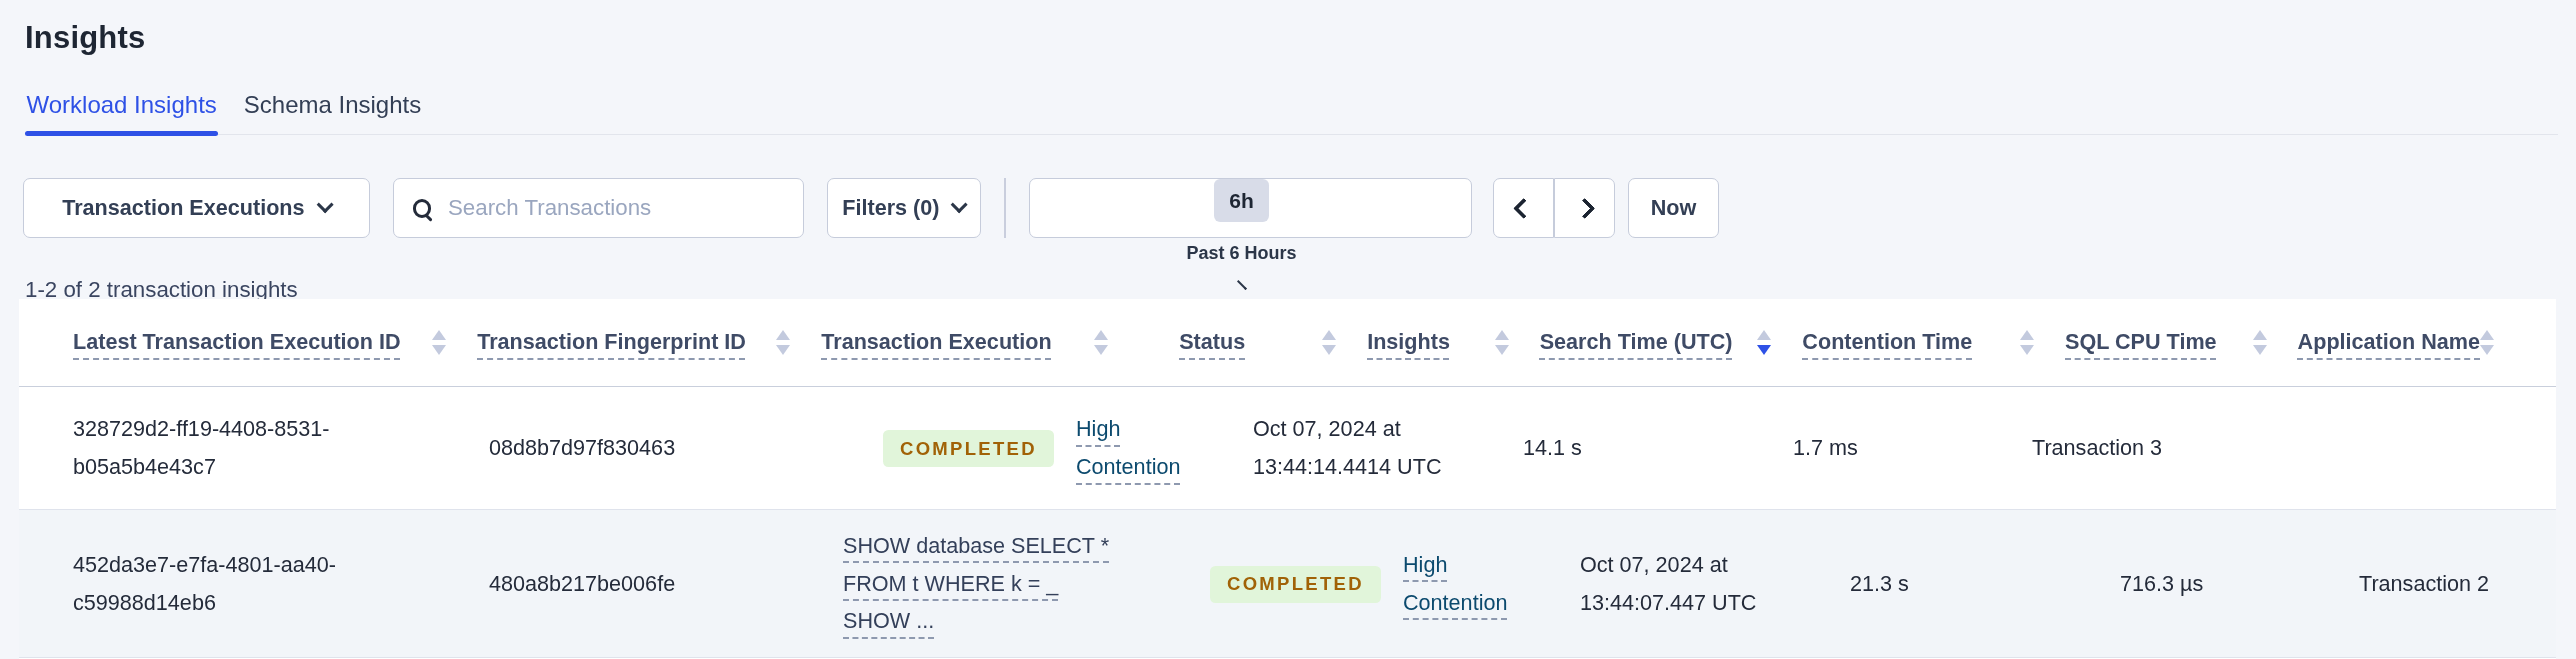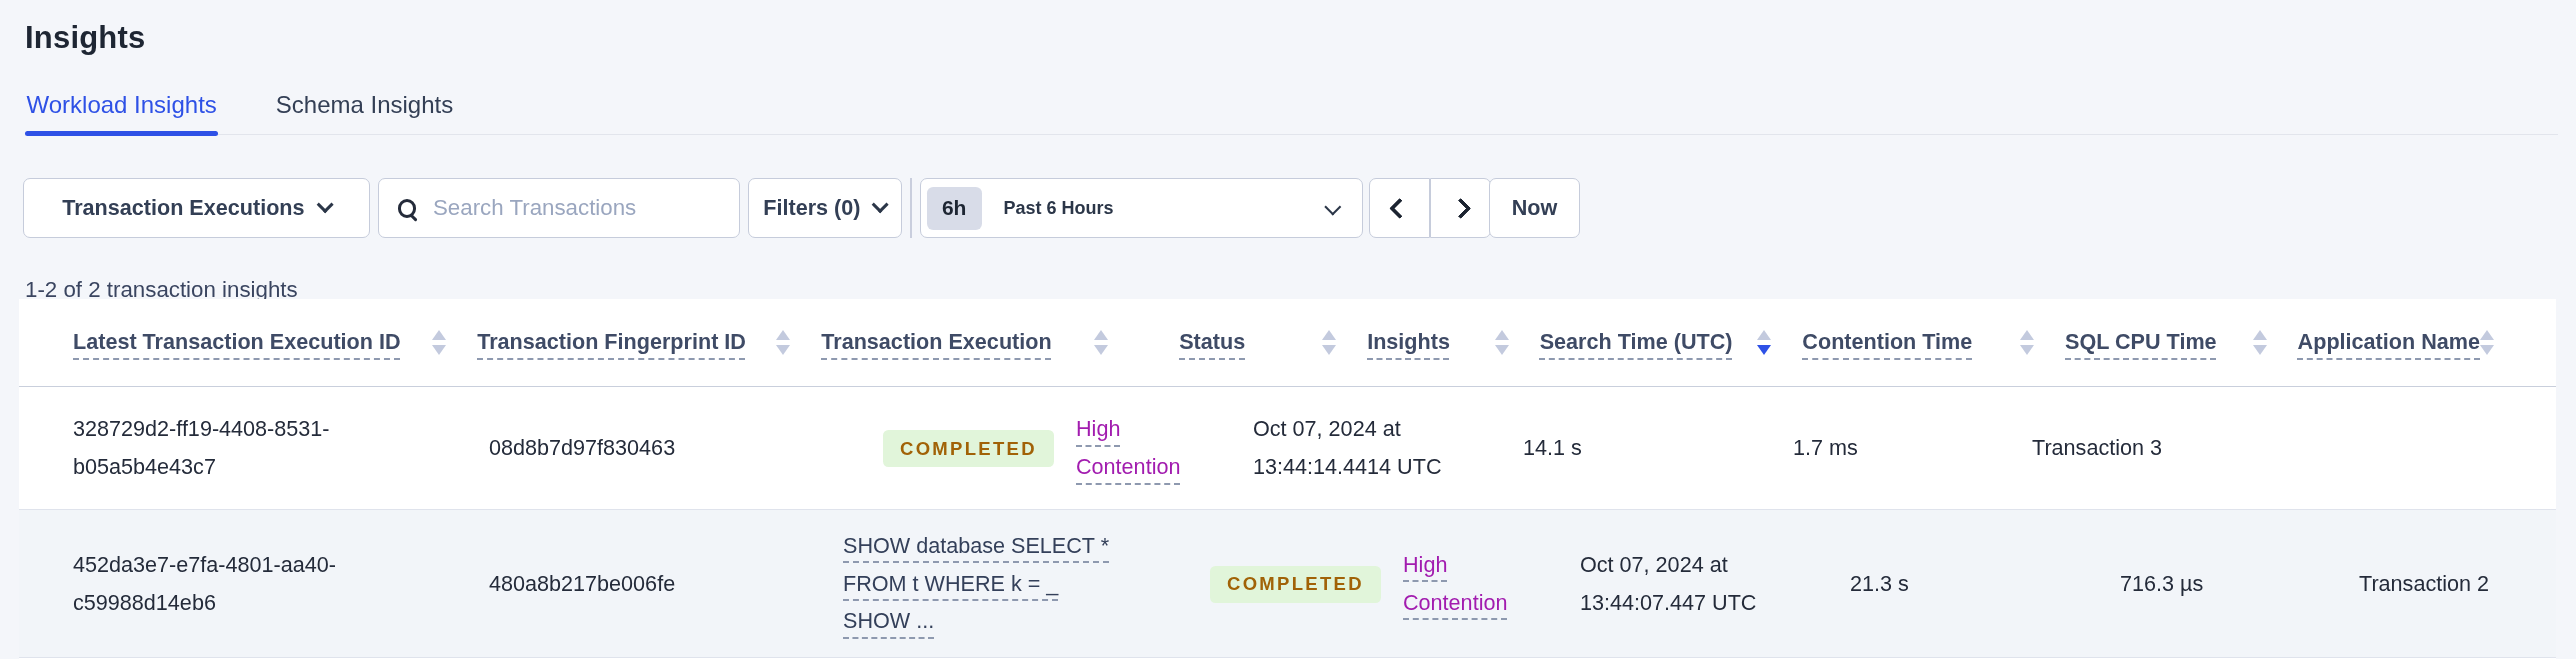--- a/index.html
+++ b/index.html
@@ -13,56 +13,56 @@
   .page { padding:0 0 0 0; width:2576px; height:659px; position:relative; }
 
   
   .page-title {
     font-size:31px; font-weight:700; color:#1e2633;
     padding:20px 0 0 25px; letter-spacing:0.2px;
   }
 
   
   .tabbar {
-    display:flex; gap:56px; align-items:flex-end;
+    display:flex; gap:24px; align-items:flex-end;
     margin:35px 18.5px 0 25px;
     border-bottom:1.5px solid #e2e5ec;
   }
   .tab {
     position:relative; font-size:24px; padding:0 1.5px 15.4px 1.5px;
     color:#333f55; cursor:pointer; white-space:nowrap;
   }
   .tab.active { color:#2e51e6; font-weight:400; }
   .tab.active::after {
     content:""; position:absolute; left:0; right:0; bottom:-1.5px;
     height:5.4px; background:#2e51e6; border-radius:3.1px;
   }
 
   
   .controls {
-    display:flex; align-items:flex-start; gap:8px;
+    display:flex; align-items:flex-start; gap:23px;
     margin:43px 0 0 23px; height:60px;
   }
   .btn {
     display:flex; align-items:center; justify-content:center; gap:14px;
     height:60px; background:#ffffff; border:1.5px solid #c6ccdb;
     border-radius:7px; color:#333f55; font-weight:700; font-size:21.6px;
     cursor:pointer; white-space:nowrap;
   }
   .btn-type { width:347px; }
   .btn-filters { width:154px; }
   .btn-now { width:91px; }
   .chev {
     width:12.3px; height:12.3px; border-right:3.1px solid #2b3648;
     border-bottom:3.1px solid #2b3648; transform:rotate(45deg) translate(-2.3px,-2.3px);
     display:inline-block;
   }
   .search-wrap {
     display:flex; align-items:center; gap:17px;
-    width:362px; height:60px; background:#fff;
+    width:411px; height:60px; background:#fff;
     border:1.5px solid #c6ccdb; border-radius:7px; padding:0 18.5px;
   }
   .search-icon {
     width:18.5px; height:18.5px; border:3.1px solid #242b3a; border-radius:50%;
     position:relative; flex:0 0 auto;
   }
   .search-icon::after {
     content:""; position:absolute; width:3.1px; height:9.2px; background:#242b3a;
     transform:rotate(-45deg); bottom:-7.7px; right:-2.3px; border-radius:1.5px;
   }
@@ -72,20 +72,21 @@
     background:transparent;
   }
   .search-input::placeholder { color:#9aa6bf; }
   .v-divider { width:1.5px; height:60px; background:#c9cedd; flex:0 0 auto; }
 
   .time-picker {
     display:flex; align-items:center; gap:21.6px;
     width:443px; height:60px; background:#fff;
     border:1.5px solid #c6ccdb; border-radius:7px; padding:0 23px 0 6px;
     cursor:pointer;
+    flex-direction:column;
   }
   .time-badge {
     background:#d8dce8; color:#1e2633; font-weight:700; font-size:21px;
     border-radius:6.2px; padding:9.2px 15.4px;
   }
   .time-label { color:#2b3648; font-size:18px; flex:1;font-weight:bold; }
   .chev-thin {
     width:11.6px; height:11.6px; border-right:2.3px solid #2b3648;
     border-bottom:2.3px solid #2b3648; transform:rotate(45deg) translate(-1.5px,-1.5px);
   }
@@ -147,21 +148,21 @@
     text-decoration:underline dashed #8e99af; text-decoration-thickness:1.5px;
     text-underline-offset:8.5px;
   }
   .cell-exec { padding-right:54px; }
   .badge {
     display:inline-block; background:#e1f5da; color:#a16207;
     font-size:18.5px; font-weight:700; letter-spacing:2.3px;
     padding:9.2px 17px; border-radius:5.4px; line-height:1;
   }
   .insight-link {
-    display:inline; color:#a21caf; cursor:pointer;
+    display:inline; color:#0c4a6e; cursor:pointer;
     text-decoration:underline dashed #8e99af; text-decoration-thickness:1.5px;
     text-underline-offset:8.5px;
     text-align:center;
   }
   .cell-insight { padding-right:62px; }
   .cell-time { padding-right:46px; }
 </style>
 </head>
 <body>
 

